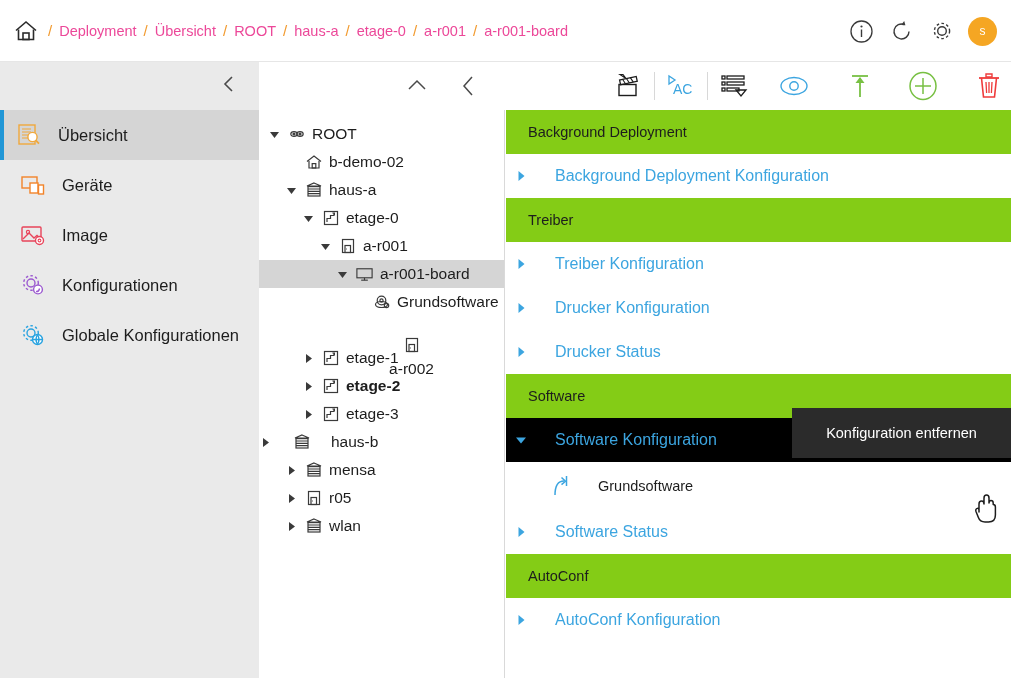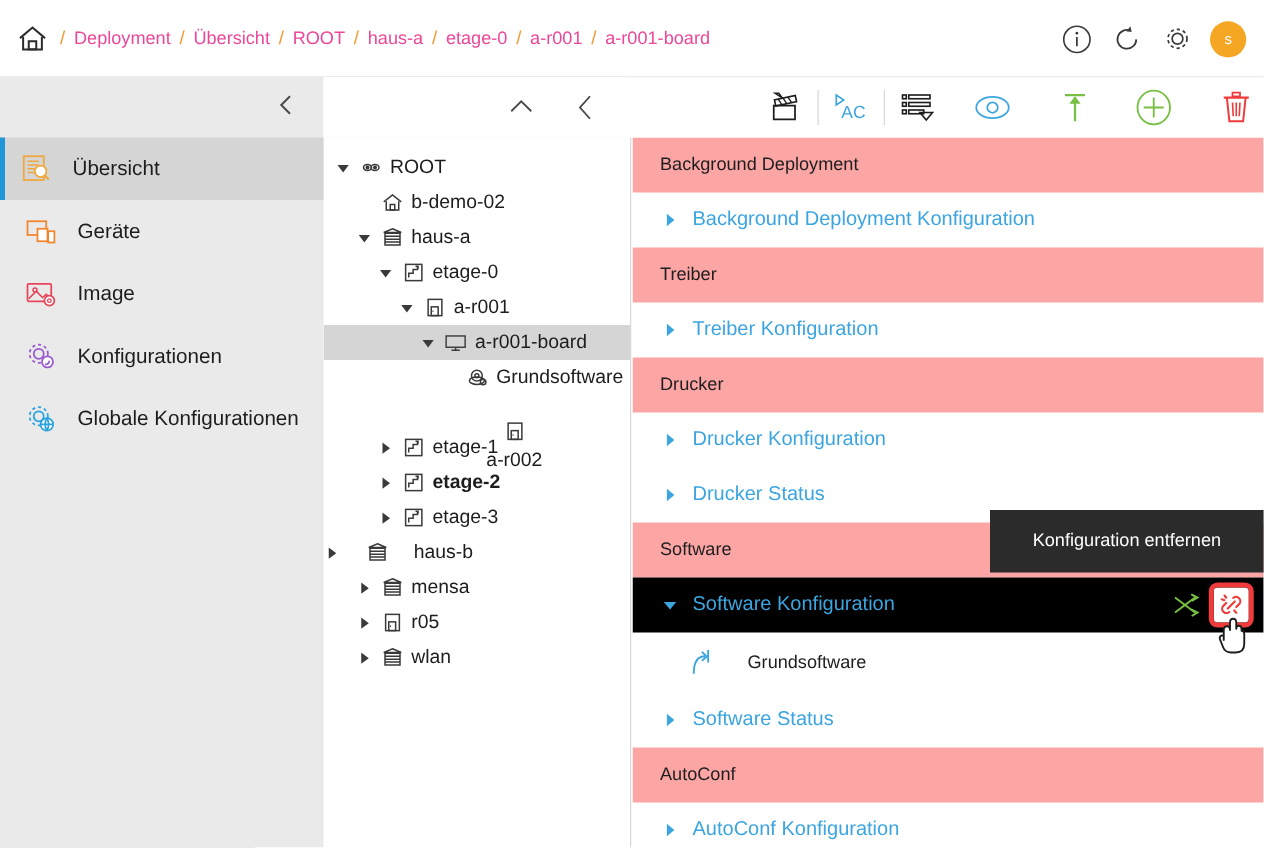--- a/index.html
+++ b/index.html
@@ -74,26 +74,26 @@
   }
   .ct-btn { width: 44px; height: 44px; display: flex; align-items: center; justify-content: center; }
   .ct-div { width: 1px; height: 28px; background: #d8d8d8; margin: 0 4px; }
 
   
   .content {
     position: absolute; left: 506px; top: 110px; width: 505px; height: 568px;
     background: #ffffff; overflow: hidden;
   }
   .sec-head {
-    height: 44px; background: #fca5a5; display: flex; align-items: center;
+    height: 44px; background: #84cc16; display: flex; align-items: center;
     padding-left: 22px; font-size: 14.5px; color: #1d1d1d;
   }
   .link-row {
-    height: 44px; display: flex; align-items: center; padding-left: 23px;
-    font-size: 16px; color: #3ca5e0; gap: 12px;
+    height: 44px; display: flex; align-items: center; padding-left: 8px;
+    font-size: 16px; color: #3ca5e0; gap: 28px;
     position: relative;
   }
   .link-row.open { background: #000000; }
   .lr-arrow { width: 13px; height: 13px; flex: none; display: flex; align-items: center; justify-content: center; }
   .row-actions { position: absolute; right: 12px; top: 0; height: 44px; display: flex; align-items: center; gap: 8px; }
   .act-btn { width: 28px; height: 28px; display: flex; align-items: center; justify-content: center; }
   .act-btn.hl { outline: 4px solid #ef3b3b; border-radius: 3px; background: #ffffff; }
   .sub-row {
     height: 48px; display: flex; align-items: center; padding-left: 44px;
     font-size: 14.5px; color: #1d1d1d; gap: 26px;
@@ -581,23 +581,20 @@
         <span>Treiber</span>
       </div>
       <div class="link-row">
         <span class="lr-arrow">
           <svg width="12" height="12" viewBox="0 0 12 12">
             <path d="M3.5 1 L9.5 6 L3.5 11 Z" fill="#3ca5e0"></path>
           </svg>
         </span>
         <span>Treiber Konfiguration</span>
       </div>
-      <div class="sec-head">
-        <span>Drucker</span>
-      </div>
       <div class="link-row">
         <span class="lr-arrow">
           <svg width="12" height="12" viewBox="0 0 12 12">
             <path d="M3.5 1 L9.5 6 L3.5 11 Z" fill="#3ca5e0"></path>
           </svg>
         </span>
         <span>Drucker Konfiguration</span>
       </div>
       <div class="link-row">
         <span class="lr-arrow">

